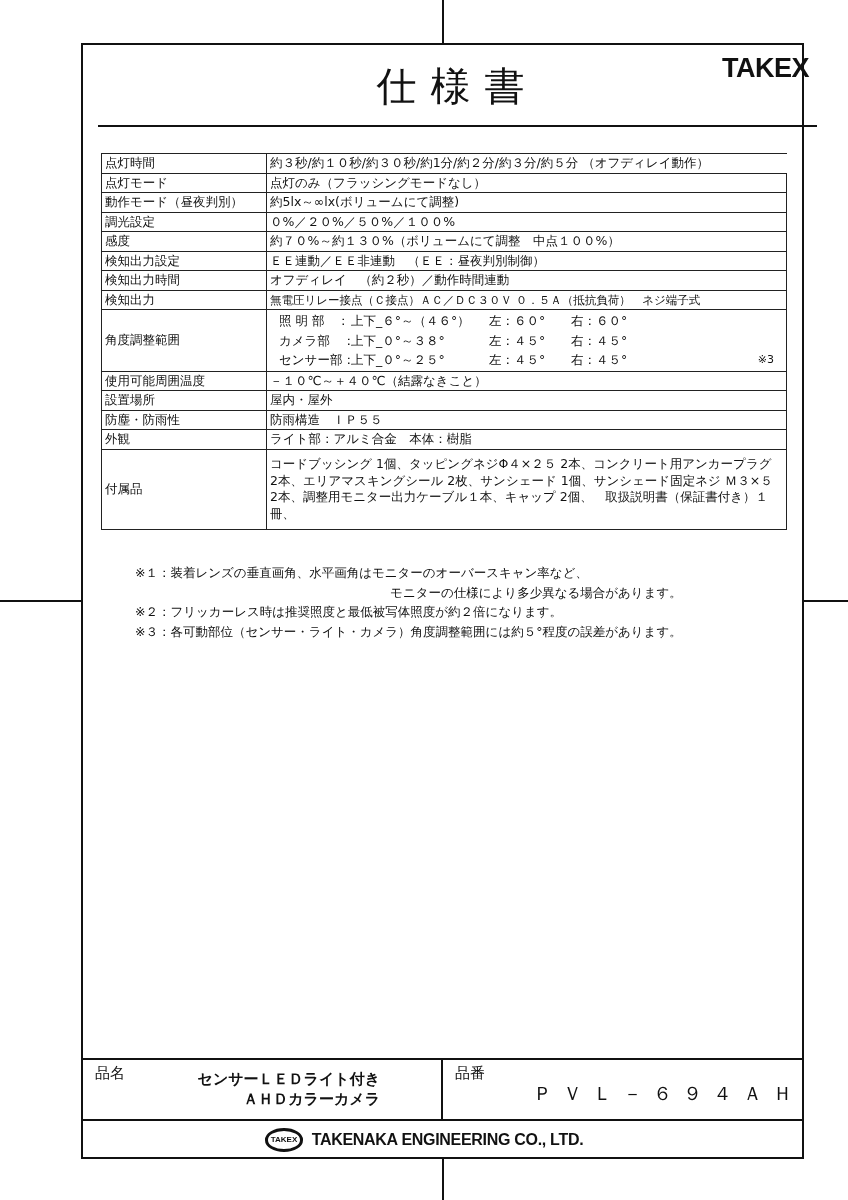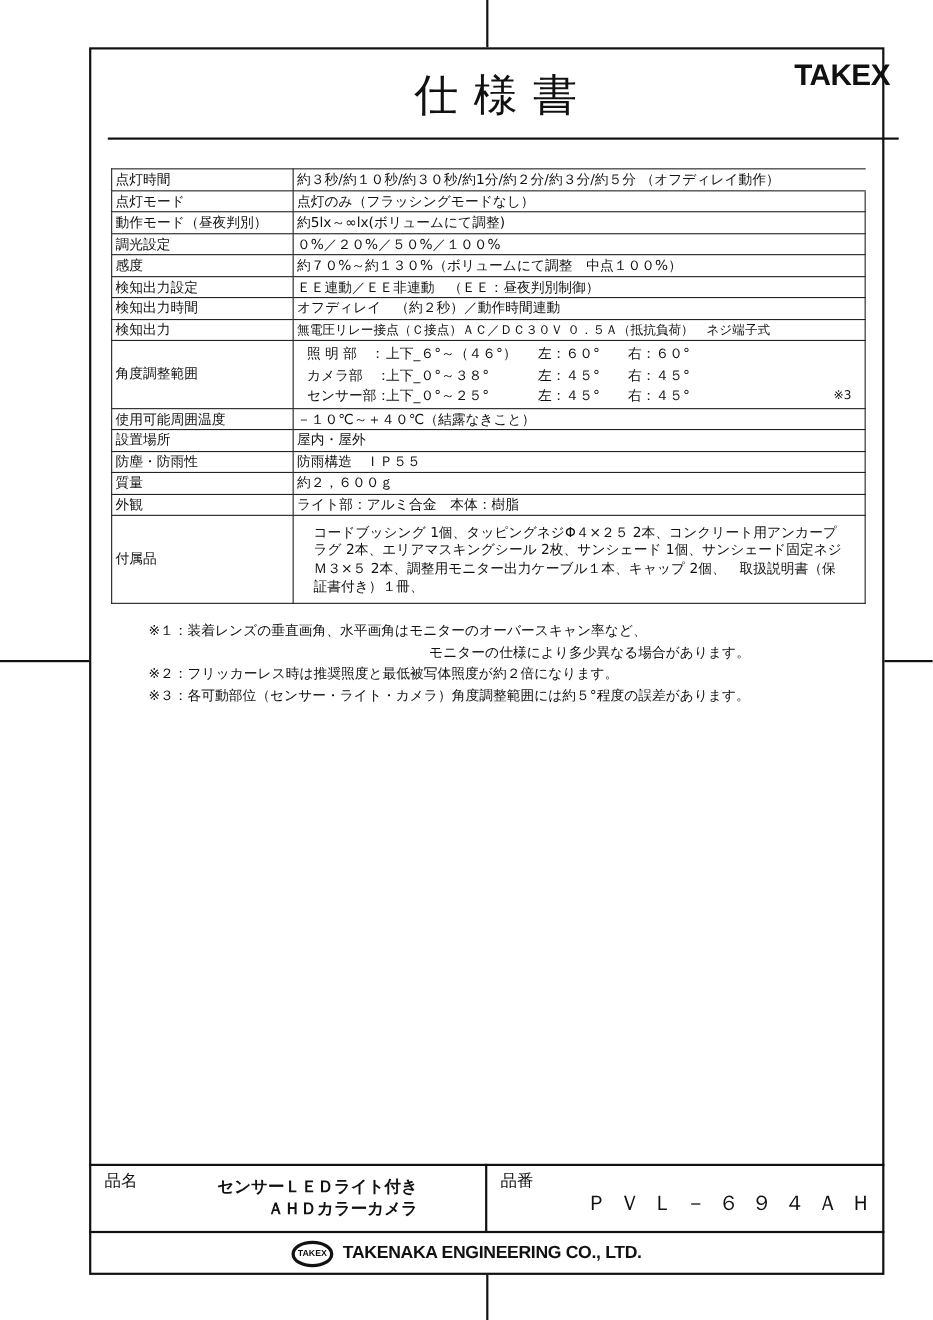--- a/index.html
+++ b/index.html
@@ -10,21 +10,21 @@
   .frame { position:absolute; left:81px; top:43px; width:723px; height:1116px; border:2px solid #111; box-sizing:border-box; }
   .title { position:absolute; left:0; width:100%; top:14px; text-align:center; font-size:40px; letter-spacing:14px; font-weight:normal; }
   .brand { position:absolute; right:8px; top:8px; font-family:"Liberation Sans", sans-serif; font-weight:bold; font-size:27px; letter-spacing:-0.5px; }
   table.spec { position:absolute; left:101px; top:153px; width:686px; border-collapse:collapse; font-size:12.5px; }
   table.spec td { border:1.5px solid #222; padding:0 3px; height:18.5px; line-height:18.5px; vertical-align:middle; white-space:nowrap; }
   table.spec td.k { width:158px; }
   table.spec tr.first td.v { border-right:none; border-top:1.5px solid #222; }
   .multi div { line-height:19.5px; }
   .angle-line { display:flex; }
   .angle-line span { display:inline-block; }
-  .acc { white-space:normal !important; line-height:16.5px !important; padding:5px 18px !important; }
+  .acc { white-space:normal !important; line-height:16.5px !important; padding:5px 3px !important; }
   .notes { position:absolute; left:135px; top:563px; font-size:12.5px; line-height:19.5px; }
   .notes .indent { padding-left:40px;text-align:right; }
   .pname-lbl, .pno-lbl { position:absolute; font-size:15px; }
   .pname { position:absolute; font-size:15px; font-weight:bold; text-align:right; line-height:20px; }
   .pno { position:absolute; font-size:19px; letter-spacing:11px; }
   .company { position:absolute; left:0; width:100%; top:1128px; text-align:center; font-family:"Liberation Sans", sans-serif; font-weight:bold; font-size:16px; }
   .company .logo { display:inline-block; border:3px solid #111; border-radius:50%; font-size:8px; padding:5px 3px; vertical-align:middle; margin-right:4px; line-height:8px; }
   .company .name { vertical-align:middle; letter-spacing:-0.3px; }
 </style>
 </head>
@@ -108,24 +108,20 @@
     </tr>
     <tr>
       <td class="k">設置場所</td>
       <td class="v">屋内・屋外</td>
     </tr>
     <tr>
       <td class="k">防塵・防雨性</td>
       <td class="v">防雨構造　ＩＰ５５</td>
     </tr>
     <tr>
-      <td class="k">質量</td>
-      <td class="v">約２，６００ｇ</td>
-    </tr>
-    <tr>
       <td class="k">外観</td>
       <td class="v">ライト部：アルミ合金　本体：樹脂</td>
     </tr>
     <tr>
       <td class="k">付属品</td>
       <td class="v acc" style="height:69px;">コードブッシング 1個、タッピングネジΦ４×２５ 2本、コンクリート用アンカープラグ 2本、エリアマスキングシール 2枚、サンシェード 1個、サンシェード固定ネジ Ｍ３×５ 2本、調整用モニター出力ケーブル１本、キャップ 2個、　取扱説明書（保証書付き）１冊、</td>
     </tr>
   </tbody>
 </table>
 

